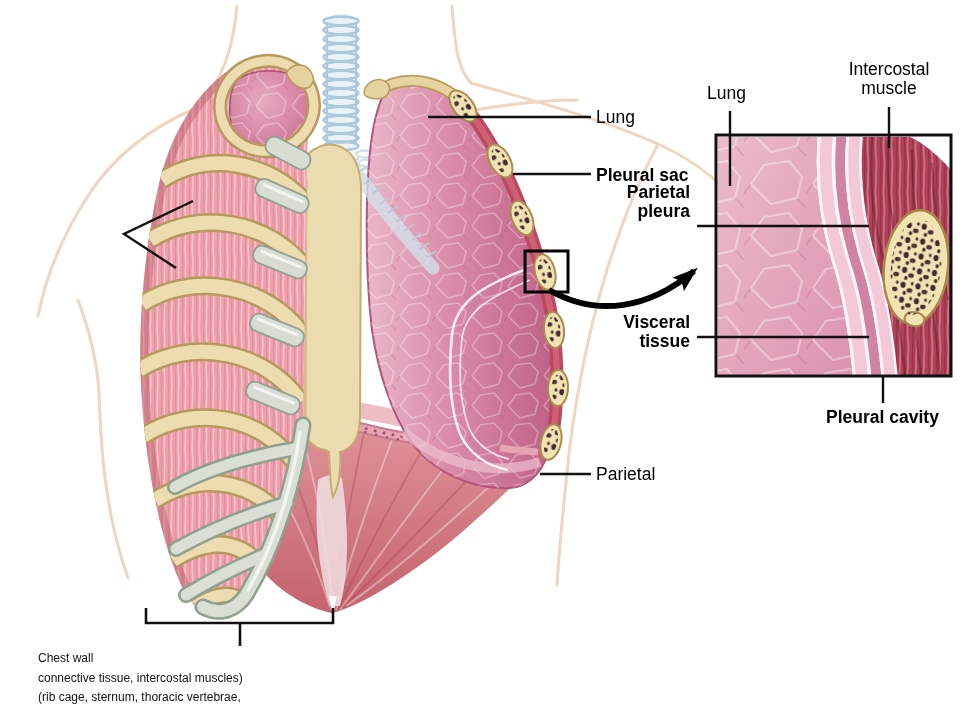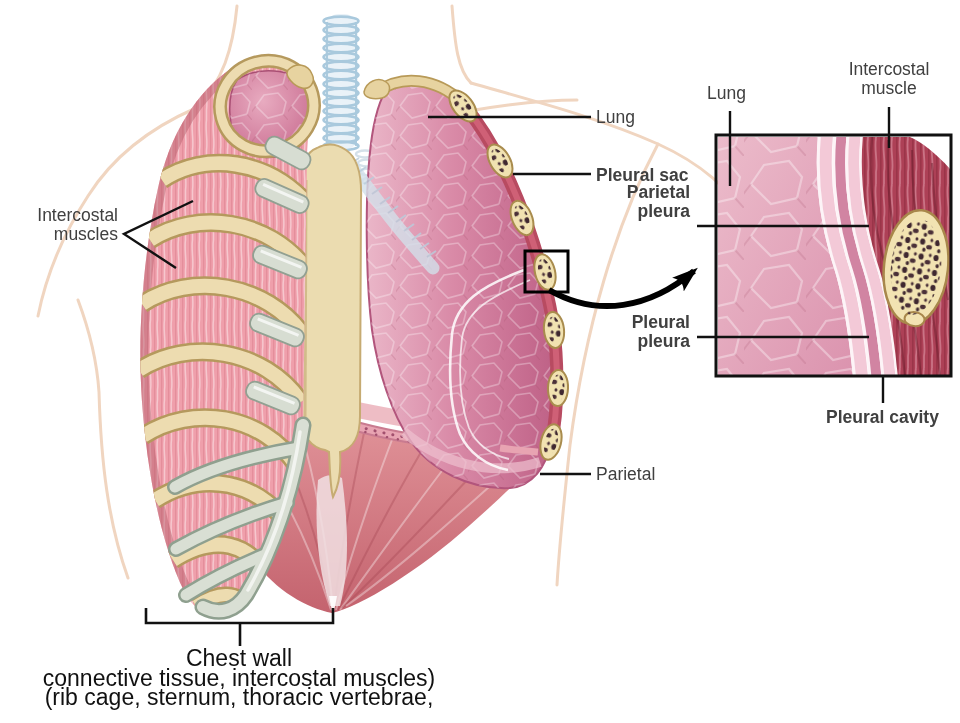--- a/index.html
+++ b/index.html
@@ -1,34 +1,34 @@
 <!DOCTYPE html>
 <html><head>
 <meta charset="utf-8">
 <style>
   html,body{margin:0;padding:0;background:#fff;}
   .stage{position:relative;width:960px;height:723px;background:#fff;overflow:hidden;
          font-family:"Liberation Sans",sans-serif;color:#111;}
   .stage svg{position:absolute;left:0;top:0;}
-  .lbl{position:absolute;font-size:17.5px;line-height:19px;color:#404040;white-space:nowrap;}
+  .lbl{position:absolute;font-size:17.5px;line-height:19px;color:#000000;white-space:nowrap;}
   .lbl.b{font-weight:bold;}
   .lbl.wrap{white-space:normal;}
   .lbl.r{text-align:right;}
   .lbl.c{text-align:center;}
   #lbl-intercostal-muscles{left:14px;top:206px;width:104px;}
   #lbl-lung{left:596px;top:108px;}
   #lbl-pleural-sac{left:596px;top:166px;}
   #lbl-parietal-pleura{left:606px;top:183px;width:84px;}
   #lbl-visceral-pleura{left:606px;top:313px;width:84px;}
   #lbl-diaphragm{left:596px;top:465px;}
   #lbl-pleural-cavity{left:792px;top:408px;width:181px;}
   #lbl-inset-lung{left:707px;top:84px;}
   #lbl-inset-intercostal{left:828px;top:60px;width:122px;}
-  .caption{position:absolute;left:38px;top:649px;width:402px;text-align:center;
-           font-size:23px;line-height:19.5px;}
+  .caption{position:absolute;left:38px;top:649px;width:402px;
+           font-size:12px;line-height:19.5px;}
 </style>
 </head>
 <body>
 
 <div class="stage">
 
 <svg width="960" height="723" viewBox="0 0 960 723">
   <defs>
     <pattern id="lob" width="36" height="30" patternUnits="userSpaceOnUse">
       <path d="M4,16 L12,5 L26,3 L34,12 L31,24 L16,28 Z" fill="none" stroke="rgba(255,255,255,0.30)" stroke-width="1.6"></path>
@@ -314,25 +314,24 @@
     <path d="M513,174 L591,174"></path>
     <path d="M540,474 L591,474"></path>
   </g>
 
   <g stroke="#111" stroke-width="2.6" fill="none">
     <path d="M146,608 L146,623 L333,623 L333,608"></path>
     <path d="M240,623 L240,646"></path>
   </g>
 </svg>
 
-  <div class="lbl wrap r" id="lbl-intercostal-muscles">Intercostal muscles</div>
   <div class="lbl" id="lbl-lung">Lung</div>
   <div class="lbl b" id="lbl-pleural-sac">Pleural sac</div>
   <div class="lbl b wrap r" id="lbl-parietal-pleura">Parietal pleura</div>
-  <div class="lbl b wrap r" id="lbl-visceral-pleura">Pleural pleura</div>
+  <div class="lbl b wrap r" id="lbl-visceral-pleura">Visceral tissue</div>
   <div class="lbl" id="lbl-diaphragm">Parietal</div>
   <div class="lbl b c" id="lbl-pleural-cavity">Pleural cavity</div>
   <div class="lbl" id="lbl-inset-lung">Lung</div>
   <div class="lbl wrap c" id="lbl-inset-intercostal">Intercostal muscle</div>
 
   <div class="caption">
     <div>Chest wall</div>
     <div>connective tissue, intercostal muscles)</div>
     <div>(rib cage, sternum, thoracic vertebrae,</div>
   </div>

